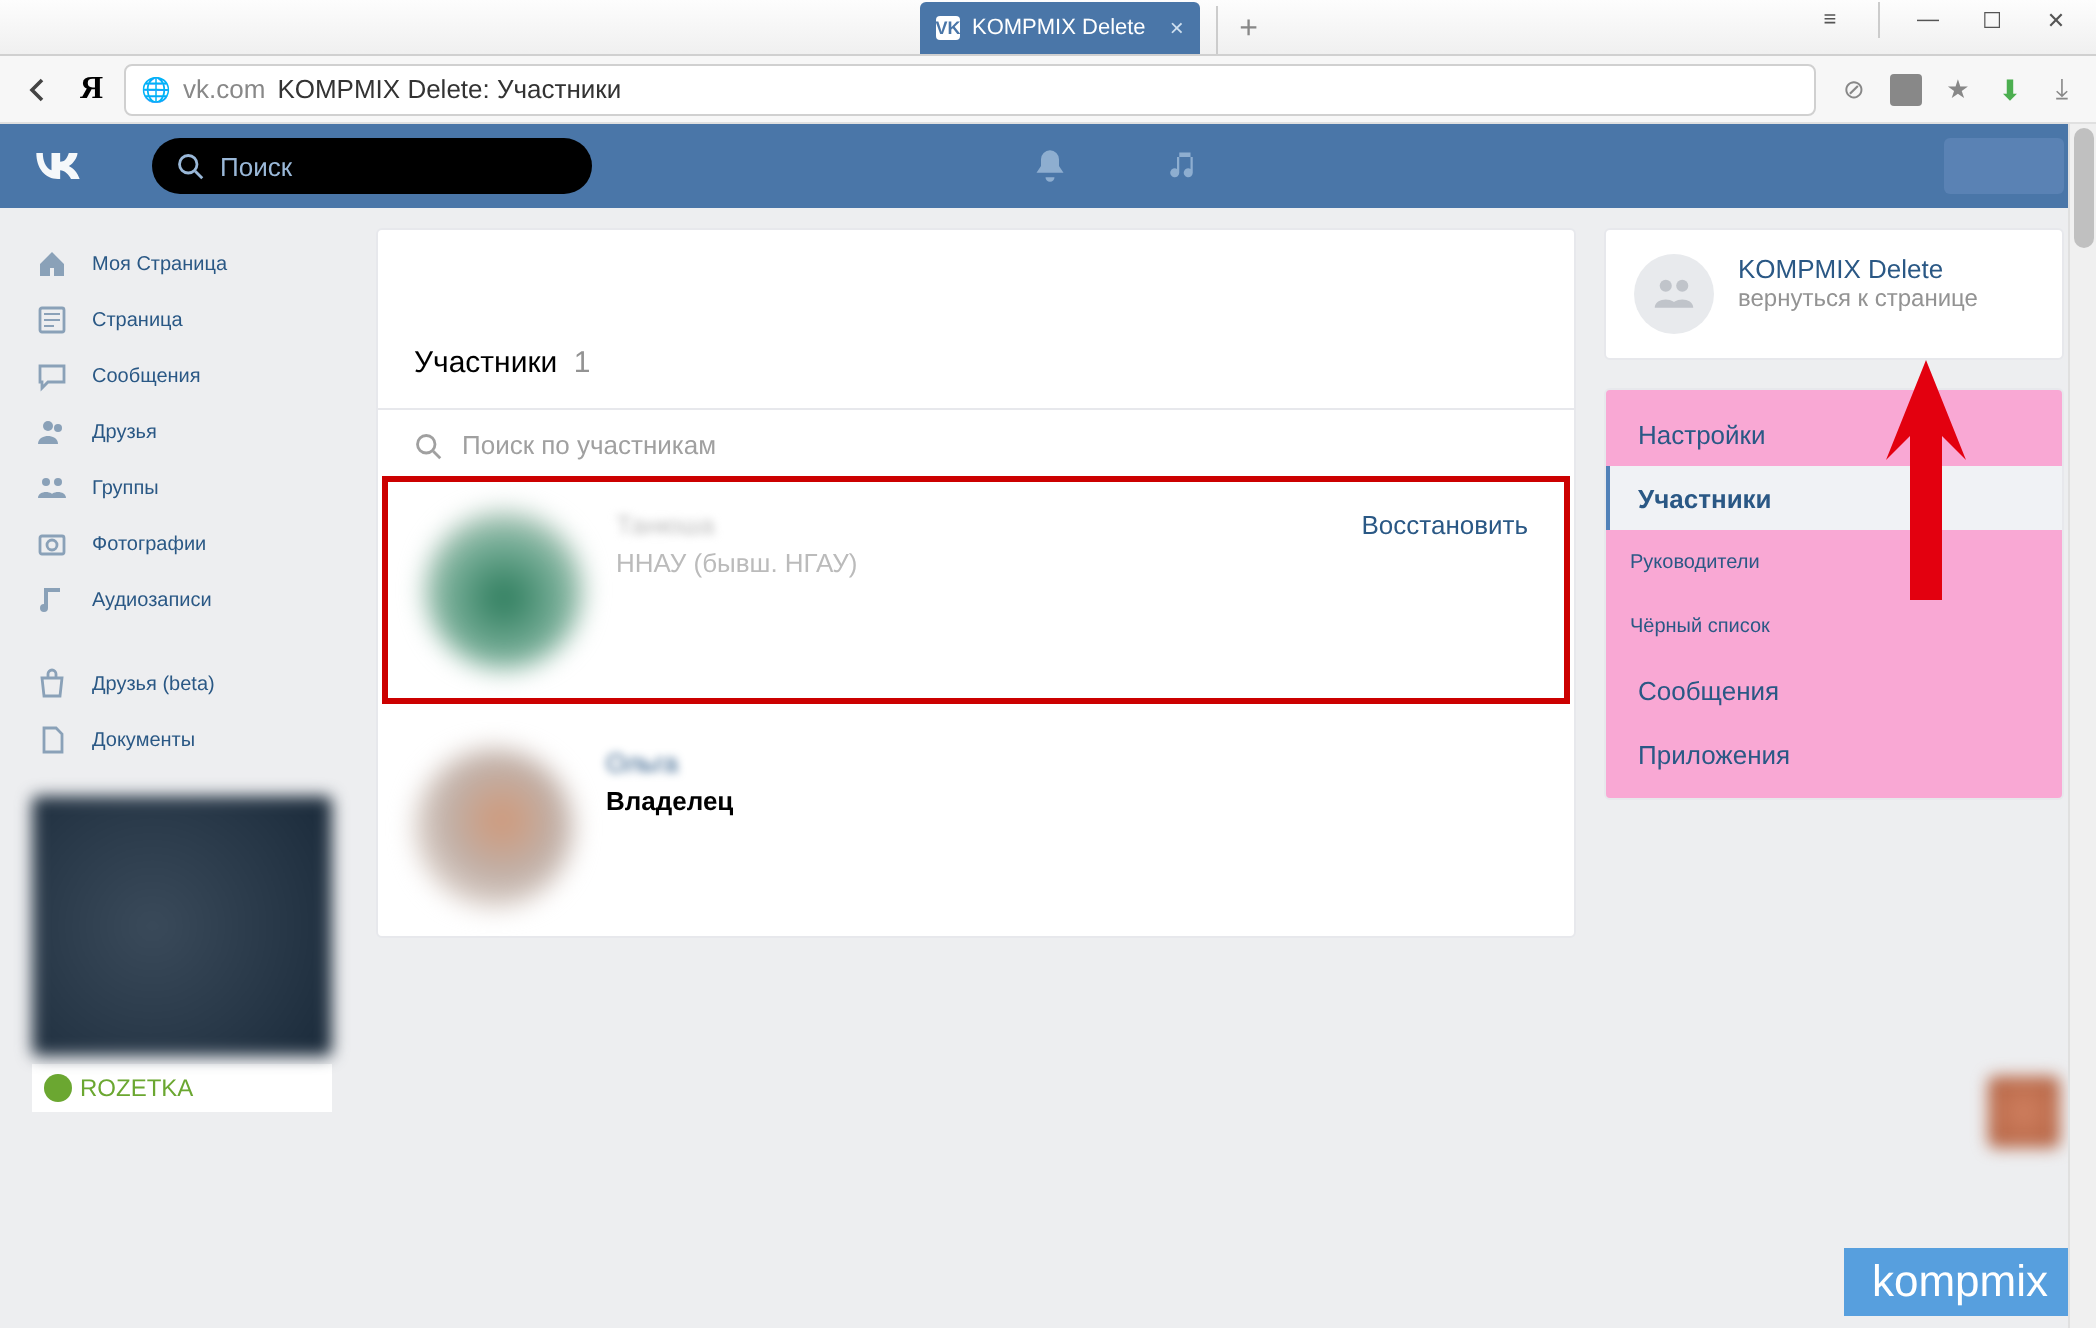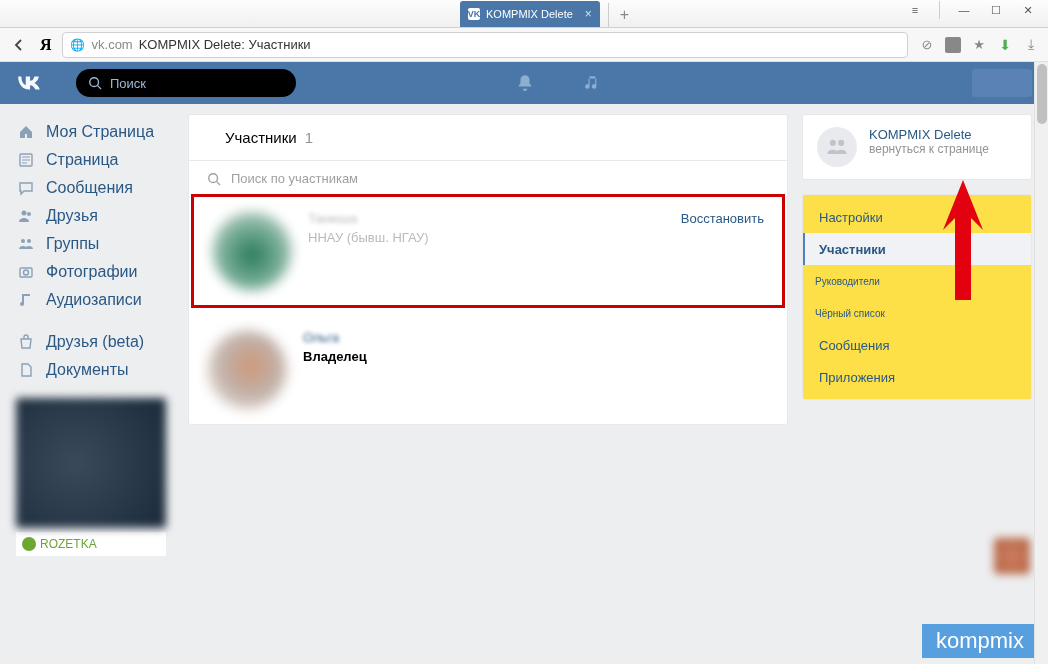--- a/index.html
+++ b/index.html
@@ -33,50 +33,50 @@
     .vk-logo { color:#fff; font-weight:bold; font-size:16px; width:40px;}
     .vk-logo svg { width:26px; height:26px; fill:#fff; opacity:.95;}
     .vk-search { width:220px; height:28px; background:#000000; border-radius:14px; display:flex; align-items:center; padding:0 12px; color:#9ab8d8; font-size:13px; gap:8px;}
     .vk-top-icons { display:flex; gap:50px; color:#9ab8d8;}
     .vk-top-icons .vi { width:18px; height:18px; opacity:.85;}
     .vk-profile { margin-left:auto; width:60px; height:28px; background:#5a82b4; border-radius:3px;}
 
     
     .page { display:flex; padding:0 10px; gap:14px; margin-top:10px; }
     .leftnav { width:164px; padding-top:4px;}
-    .leftnav .nitem { height:28px; display:flex; align-items:center; gap:10px; padding:0 6px; font-size:16px; color:#2a5885; cursor:pointer;}
+    .leftnav .nitem { height:28px; display:flex; align-items:center; gap:10px; padding:0 6px; font-size:10px; color:#2a5885; cursor:pointer;}
     .leftnav .nitem .nic { width:20px; height:20px; display:flex; align-items:center; justify-content:center; color:#8aa1b8;}
     .leftnav .sep { height:14px;}
     .ad-block { width:150px; height:130px; margin:14px 0 4px 6px; border-radius:3px; background: radial-gradient(circle at 40% 50%, #3a4a5a, #1a2a3a); filter:blur(4px); }
     .ad-label { width:150px; margin-left:6px; height:24px; background:#fff; display:flex; align-items:center; padding:0 6px; font-size:12px; color:#6ba731; gap:4px;}
     .ad-ic { width:14px; height:14px; background:#6ba731; border-radius:50%; display:inline-block;}
 
     .content { width:600px; }
     .card { background:#fff; border:1px solid #e7e8ec; border-radius:3px; margin-bottom:14px;}
-    .card-head { padding:14px 36px; font-size:15px; color:#000;}
+    .card-head { padding:14px 18px; font-size:15px; color:#000;margin-top:44px;}
     .count { color:#939393; margin-left:4px;}
     .search-row { padding:10px 18px; border-top:1px solid #e7e8ec; display:flex; align-items:center; gap:10px; color:#a0a0a0; font-size:13px;}
     .card-body {}
     .member { display:flex; padding:14px 18px; gap:16px; position:relative;}
     .avatar { width:80px; height:80px; border-radius:50%; filter:blur(6px);}
     .av1 { background: radial-gradient(circle at 50% 55%, #2a7a5a 0%, #7ab09a 50%, #d0d8d0 80%);}
     .av2 { background: radial-gradient(circle at 55% 45%, #d09878 0%, #c0b0a8 45%, #e8e0da 80%);}
     .mname { font-size:13px; color:#999; margin-bottom:4px; filter:blur(2px);}
     .msub { font-size:13px; color:#aaa;}
     .mrole { font-size:13px; color:#000; font-weight:600;}
     .restore { color:#2a5885; font-size:13px; position:absolute; right:18px; top:14px; cursor:pointer;}
     .highlight { border:3px solid #c00; margin:-2px 2px 8px 2px;}
     .m-deleted .mname, .m-deleted .msub { color:#bbb;}
 
     .rightcol { width:230px;}
     .group-card { background:#fff; border:1px solid #e7e8ec; border-radius:3px; padding:12px 14px; display:flex; gap:12px; align-items:flex-start; margin-bottom:14px;}
     .gav { width:40px; height:40px; border-radius:50%; background:#e8eaed; display:flex; align-items:center; justify-content:center; color:#b8bcc2;}
     .gname { font-size:13px; color:#2a5885; }
     .gsub { font-size:12px; color:#939393;}
-    .rmenu { background:#fde047; border:1px solid #e7e8ec; border-radius:3px; padding:6px 0;}
+    .rmenu { background:#f9a8d4; border:1px solid #e7e8ec; border-radius:3px; padding:6px 0;}
     .rmenu .ritem { height:32px; display:flex; align-items:center; padding:0 16px; font-size:13px; color:#2a5885; cursor:pointer;}
     .rmenu .ritem.sub { padding-left:12px; font-size:10px;}
     .rmenu .ritem.active { background:#f0f2f5; font-weight:600; border-left:2px solid #5181b8; padding-left:14px;}
 
     
     .red-arrow { position:absolute; top:180px; right:55px; width:60px; height:120px; pointer-events:none;}
     .watermark { position:absolute; bottom:6px; right:10px; background:rgba(70,150,220,.9); color:#fff; font-size:22px; padding:4px 14px; font-family:Arial;}
     .tiny-img { position:absolute; bottom:90px; right:18px; width:36px; height:36px; border-radius:4px; background:radial-gradient(circle,#d08060,#b06040); filter:blur(4px);}
     .scrollbar-v { position:absolute; right:0; top:62px; bottom:0; width:14px; background:#f0f0f0; border-left:1px solid #e0e0e0;}
     .scroll-thumb { width:10px; margin:2px auto; height:60px; background:#c0c0c0; border-radius:5px;}

